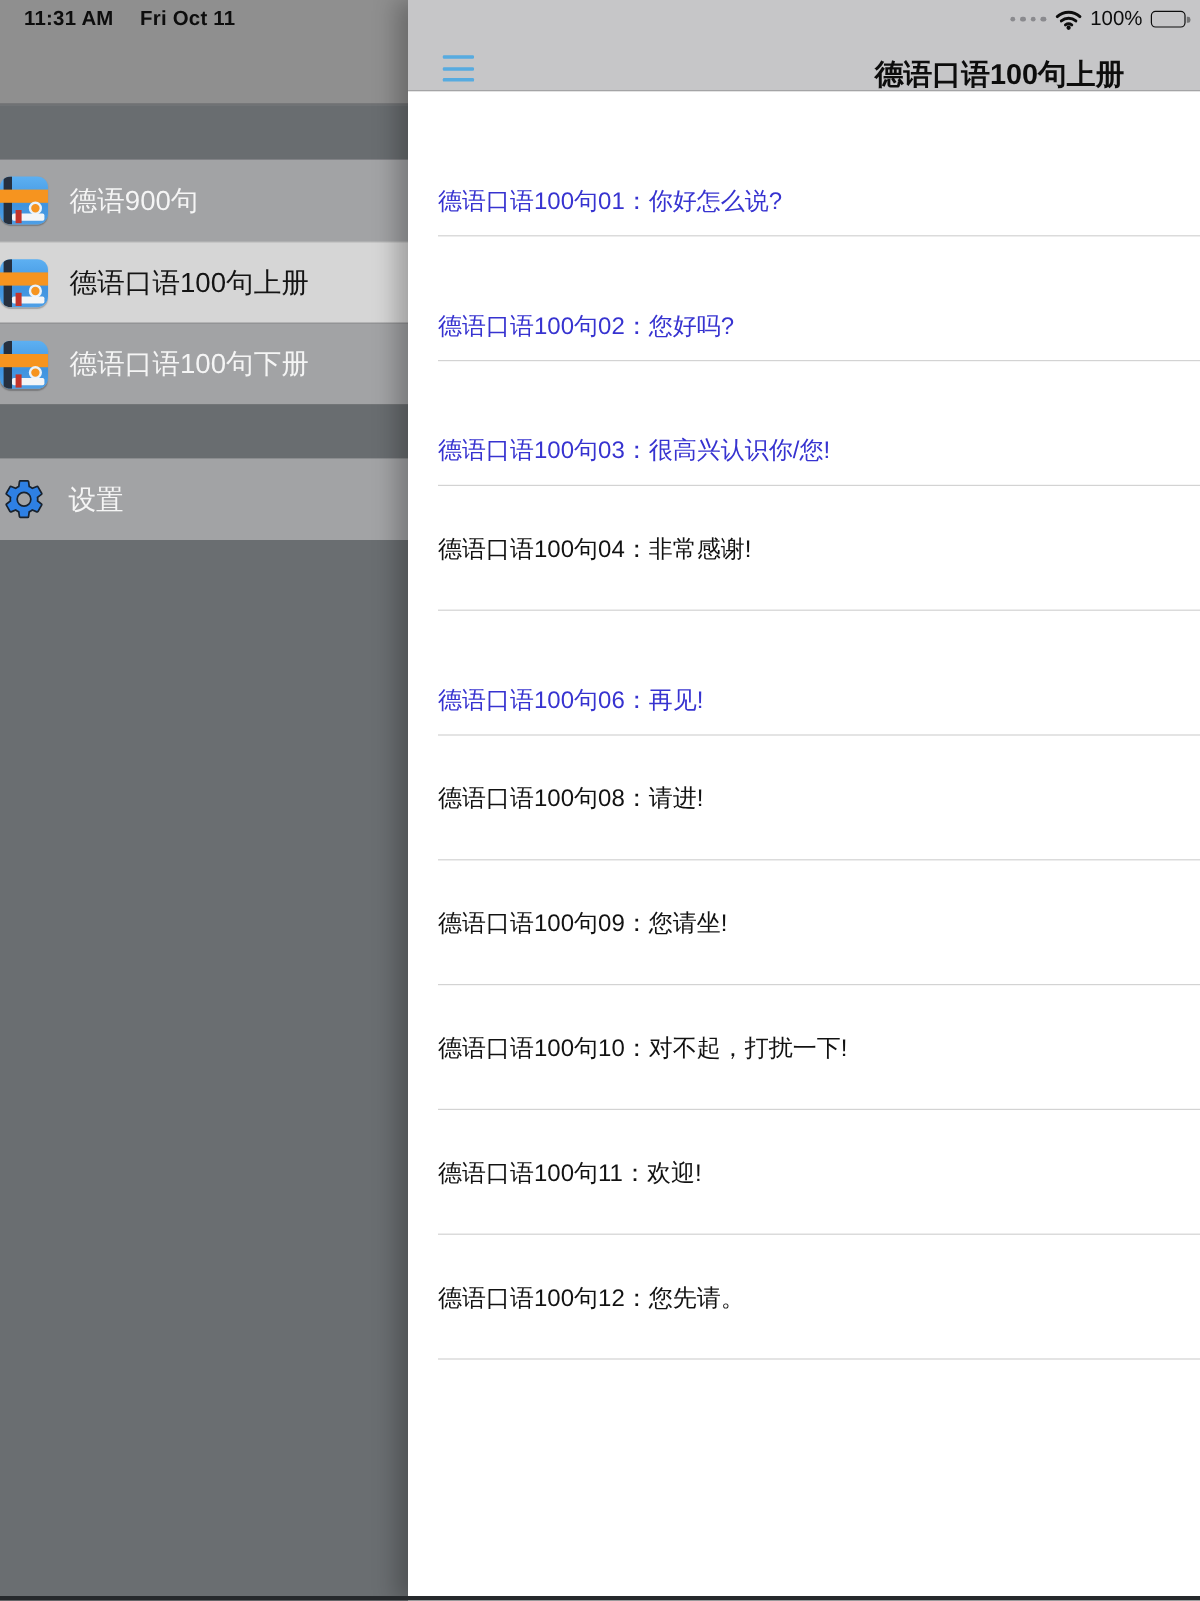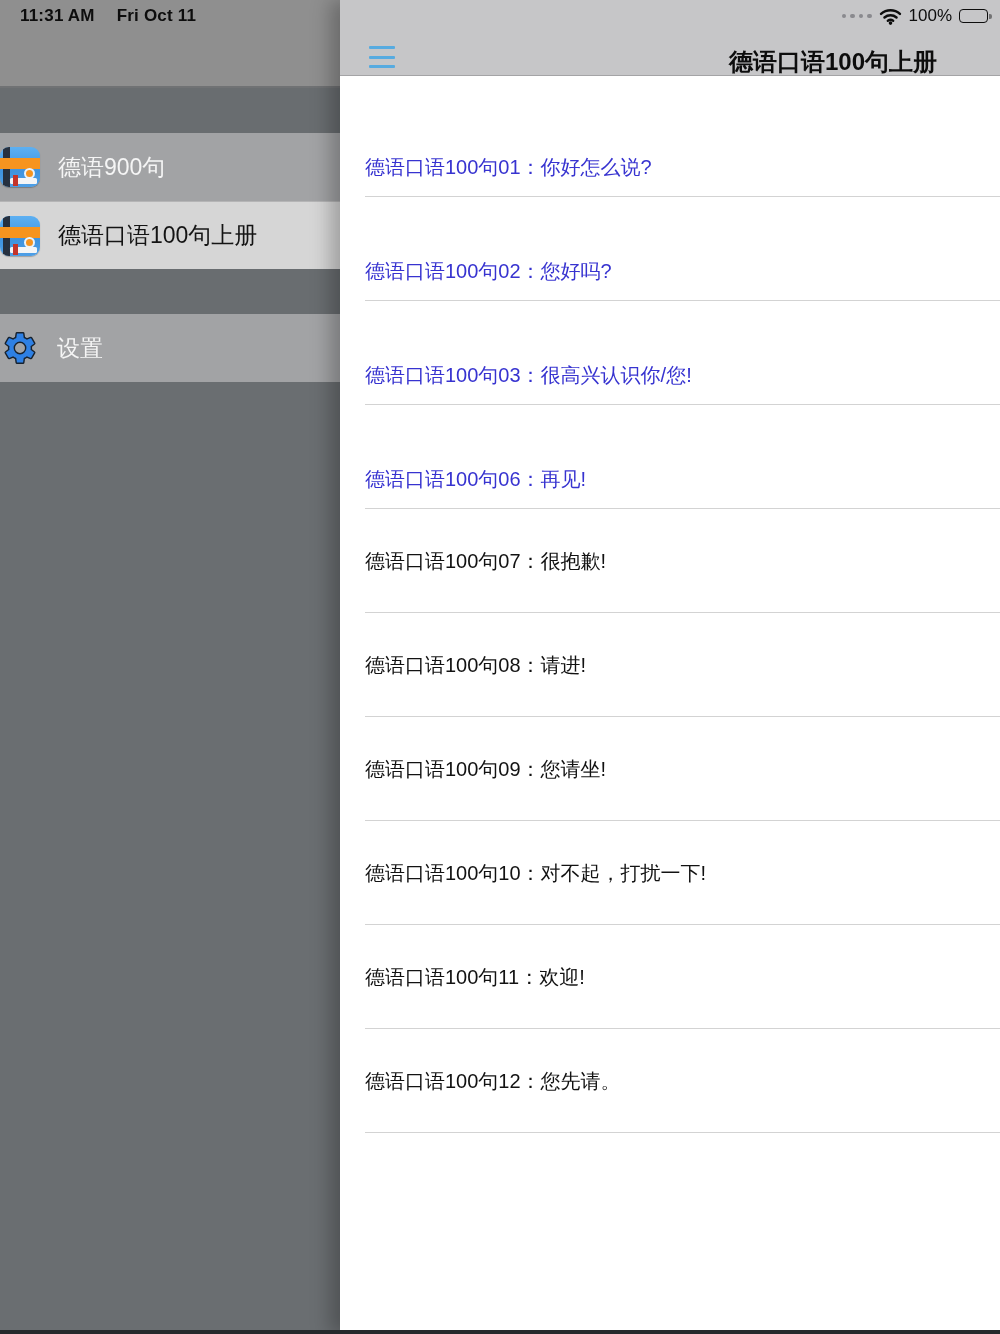--- a/index.html
+++ b/index.html
@@ -98,20 +98,30 @@
       <span class="book-icon">
         <i class="spine"></i>
           <i class="band"></i>
           <i class="badge"></i>
           <i class="pages"></i>
           <i class="bookmark"></i>
       </span>
       <span class="label">德语口语100句上册</span>
     </div>
 
+    <div class="side-row">
+      <span class="book-icon">
+        <i class="spine"></i>
+          <i class="band"></i>
+          <i class="badge"></i>
+          <i class="pages"></i>
+          <i class="bookmark"></i>
+      </span>
+      <span class="label">德语口语100句下册</span>
+    </div>
 
     <div class="side-band"></div>
 
     <div class="side-row">
       <svg class="gear-icon" viewBox="0 0 24 24">
         <path fill="#2e80e4" stroke="#18222e" stroke-width="0.9" fill-rule="evenodd" d="M19.14 12.94c.04-.3.06-.61.06-.94 0-.32-.02-.64-.07-.94l2.03-1.58a.49.49 0 0 0 .12-.61l-1.92-3.32a.49.49 0 0 0-.59-.22l-2.39.96c-.5-.38-1.03-.7-1.62-.94l-.36-2.54a.47.47 0 0 0-.48-.41h-3.84c-.24 0-.43.17-.47.41l-.36 2.54c-.59.24-1.13.57-1.62.94l-2.39-.96a.49.49 0 0 0-.59.22L2.74 8.87c-.12.21-.08.47.12.61l2.03 1.58c-.05.3-.09.63-.09.94s.02.64.07.94l-2.03 1.58a.49.49 0 0 0-.12.61l1.92 3.32c.12.22.37.29.59.22l2.39-.96c.5.38 1.03.7 1.62.94l.36 2.54c.05.24.24.41.48.41h3.84c.24 0 .44-.17.47-.41l.36-2.54c.59-.24 1.13-.56 1.62-.94l2.39.96c.22.08.47 0 .59-.22l1.92-3.32a.49.49 0 0 0-.12-.61l-2.01-1.58zM12 15.6A3.6 3.6 0 1 1 12 8.4a3.6 3.6 0 0 1 0 7.2z"></path>
       </svg>
       <span class="label">设置</span>
     </div>
 
@@ -152,25 +162,25 @@
     <div class="lesson-list">
         <div class="cell visited">
     <span class="cell-label">德语口语100句01：你好怎么说?</span>
   </div>
         <div class="cell visited">
     <span class="cell-label">德语口语100句02：您好吗?</span>
   </div>
         <div class="cell visited">
     <span class="cell-label">德语口语100句03：很高兴认识你/您!</span>
   </div>
+        <div class="cell">
+    <span class="cell-label">德语口语100句04：非常感谢!</span>
+  </div>
         <div class="cell visited">
     <span class="cell-label">德语口语100句06：再见!</span>
-  </div>
-        <div class="cell">
-    <span class="cell-label">德语口语100句07：很抱歉!</span>
   </div>
         <div class="cell">
     <span class="cell-label">德语口语100句08：请进!</span>
   </div>
         <div class="cell">
     <span class="cell-label">德语口语100句09：您请坐!</span>
   </div>
         <div class="cell">
     <span class="cell-label">德语口语100句10：对不起，打扰一下!</span>
   </div>

